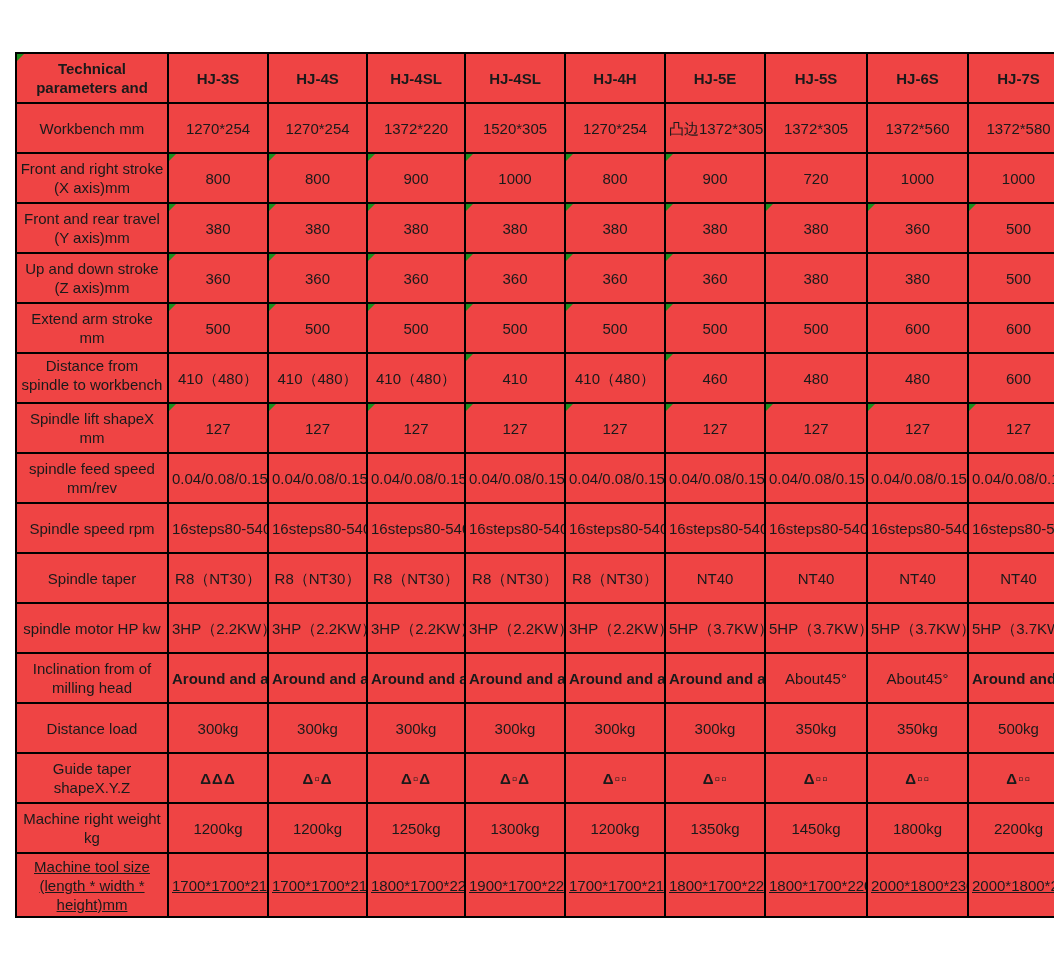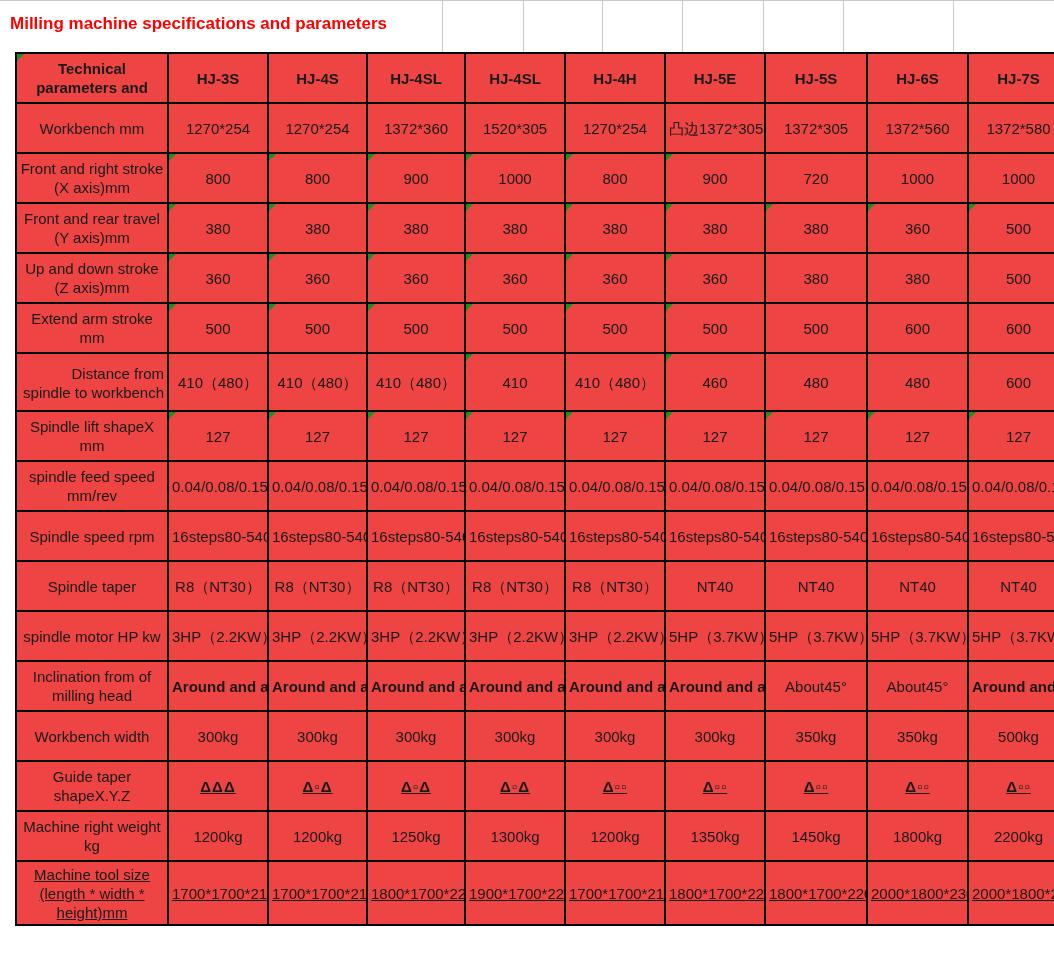--- a/index.html
+++ b/index.html
@@ -21,45 +21,34 @@
     font-size:15px;line-height:19px;
     position:relative;overflow:hidden;
     word-wrap:break-word;
   }
   table.spec th{font-weight:bold;padding:0 6px;}
   td.label{padding:0 4px;}
   td.v{white-space:nowrap;}
   .v-small{font-size:12.5px;}
   .v-mid{font-size:13.5px;}
   .v-tiny{font-size:9px;font-weight:600;letter-spacing:0;}
-  .v-guide{font-size:16px;font-weight:600;letter-spacing:1px;text-decoration:underline;}
+  .v-guide{font-size:16px;font-weight:600;letter-spacing:1px;}
   tr.tall td{height:62px;text-decoration:underline;}
   td.clip3{vertical-align:top;}
-  td.clip3 .inner{padding-top:10px;height:46px;overflow:hidden;text-align:right;}
+  td.clip3 .inner{padding-top:2px;height:46px;overflow:hidden;}
 
   
   .flag{position:absolute;top:0;left:0;width:0;height:0;
         border-top:7px solid #1e8f1e;border-right:7px solid transparent;}
 </style>
 </head>
 <body>
 
 <div class="sheet">
 
-  <div class="title-row">
-    <div class="topline"></div>
-    <div class="gridline" style="left:442px"></div>
-    <div class="gridline" style="left:523px"></div>
-    <div class="gridline" style="left:602px"></div>
-    <div class="gridline" style="left:682px"></div>
-    <div class="gridline" style="left:763px"></div>
-    <div class="gridline" style="left:843px"></div>
-    <div class="gridline" style="left:953px"></div>
-    <span class="page-title">Milling machine specifications and parameters</span>
-  </div>
 
   <table class="spec">
     <colgroup>
       <col style="width:152px">
         <col style="width:100px">
         <col style="width:99px">
         <col style="width:98px">
       <col style="width:100px">
         <col style="width:100px">
         <col style="width:100px">
@@ -81,21 +70,21 @@
           <th>HJ-7S</th>
         </tr>
       </thead>
     <tbody id="table-body">
         <tr>
           <td class="label">
             <div>Workbench mm</div>
           </td>
           <td class="v"><span>1270*254</span></td>
           <td class="v"><span>1270*254</span></td>
-          <td class="v"><span>1372*360</span></td>
+          <td class="v"><span>1372*220</span></td>
           <td class="v"><span>1520*305</span></td>
           <td class="v"><span>1270*254</span></td>
           <td class="v v-small"><span>凸边1372*305</span></td>
           <td class="v"><span>1372*305</span></td>
           <td class="v"><span>1372*560</span></td>
           <td class="v"><span>1372*580</span></td>
         </tr>
         <tr>
           <td class="label">
             <div>Front and right stroke (X axis)mm</div>
@@ -245,21 +234,21 @@
           <td class="v v-tiny"><span>Around and around45°</span></td>
           <td class="v v-tiny"><span>Around and around45°</span></td>
           <td class="v v-tiny"><span>Around and around45°</span></td>
           <td class="v v-tiny"><span>Around and around45°</span></td>
           <td class="v"><span>About45°</span></td>
           <td class="v"><span>About45°</span></td>
           <td class="v v-tiny"><span>Around and around45°</span></td>
         </tr>
         <tr>
           <td class="label">
-            <div>Workbench width</div>
+            <div>Distance load</div>
           </td>
           <td class="v"><span>300kg</span></td>
           <td class="v"><span>300kg</span></td>
           <td class="v"><span>300kg</span></td>
           <td class="v"><span>300kg</span></td>
           <td class="v"><span>300kg</span></td>
           <td class="v"><span>300kg</span></td>
           <td class="v"><span>350kg</span></td>
           <td class="v"><span>350kg</span></td>
           <td class="v"><span>500kg</span></td>

